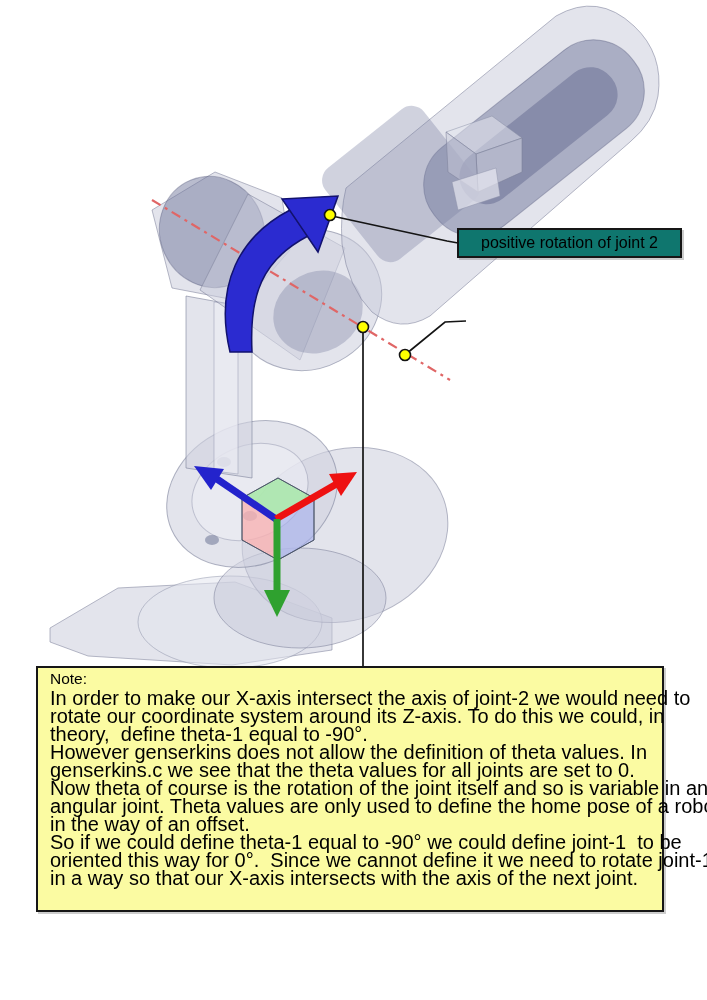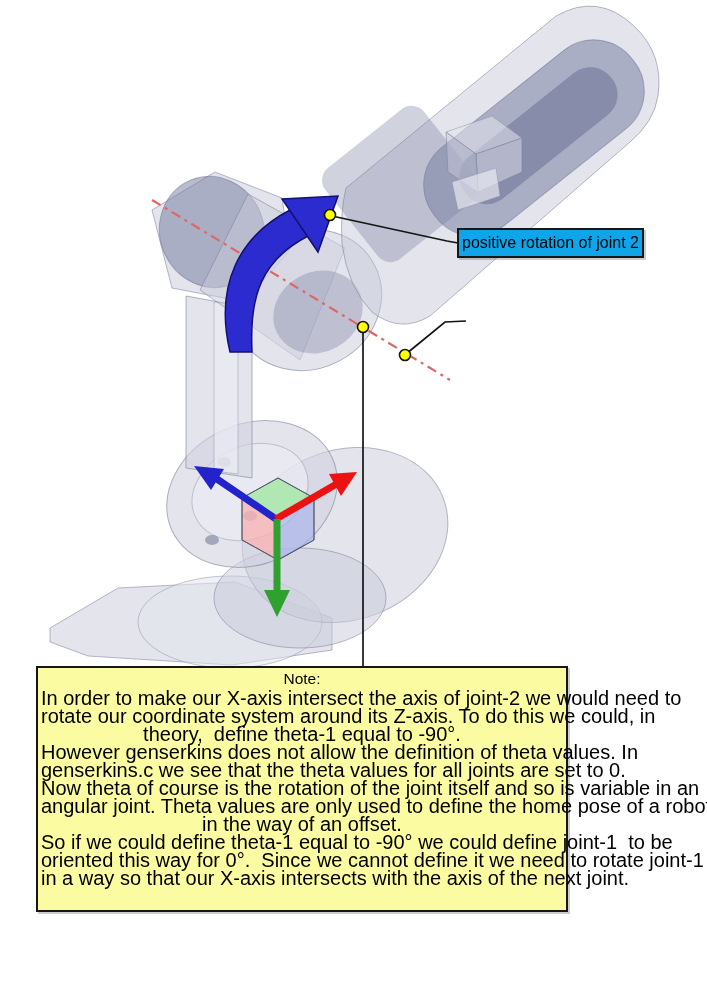--- a/index.html
+++ b/index.html
@@ -24,31 +24,31 @@
   .faceLeft {fill:rgba(250,178,178,0.78);stroke:rgba(70,80,100,0.75);stroke-width:1;}
   .faceRight{fill:rgba(165,175,238,0.60);stroke:rgba(70,80,100,0.75);stroke-width:1;}
   .cubeEdge {fill:none;stroke:rgba(70,80,100,0.8);stroke-width:1;}
 
   .axisLine {stroke-width:7;}
   .rotBand  {stroke:#12126e;stroke-width:1.5;}
   .callout  {stroke:#141414;stroke-width:1.7;fill:none;}
   .dot      {stroke:#141414;stroke-width:1.6;}
 
   .callout-label{
-    position:absolute;background:#0ea5e9;border:2px solid #161616;
-    font-size:16px;line-height:24px;color:#000;padding:1px 3px;white-space:nowrap;
+    position:absolute;background:#0f766e;border:2px solid #161616;
+    font-size:16px;line-height:24px;color:#000;padding:1px 22px;white-space:nowrap;
     box-shadow:2px 2px 0 rgba(90,90,90,0.30);
   }
   #label-rot {left:457px;top:228px;}
   #label-axis{left:465px;top:306px;}
 
   .note-box{
-    position:absolute;left:36px;top:666px;width:532px;height:246px;
+    position:absolute;left:36px;top:666px;width:628px;height:246px;
     box-sizing:border-box;background:#fbfba2;border:2.5px solid #161616;
-    padding:1px 3px;color:#000;box-shadow:2px 2px 0 rgba(90,90,90,0.30);text-align:center;
+    padding:1px 12px;color:#000;box-shadow:2px 2px 0 rgba(90,90,90,0.30);
   }
   .note-title{font-size:15.5px;line-height:20.1px;white-space:pre;}
   .note-body {font-size:20px;line-height:18px;white-space:pre;}
 </style>
 </head>
 <body>
 
 <div class="stage">
 
   <svg width="707" height="1000" viewBox="0 0 707 1000">

